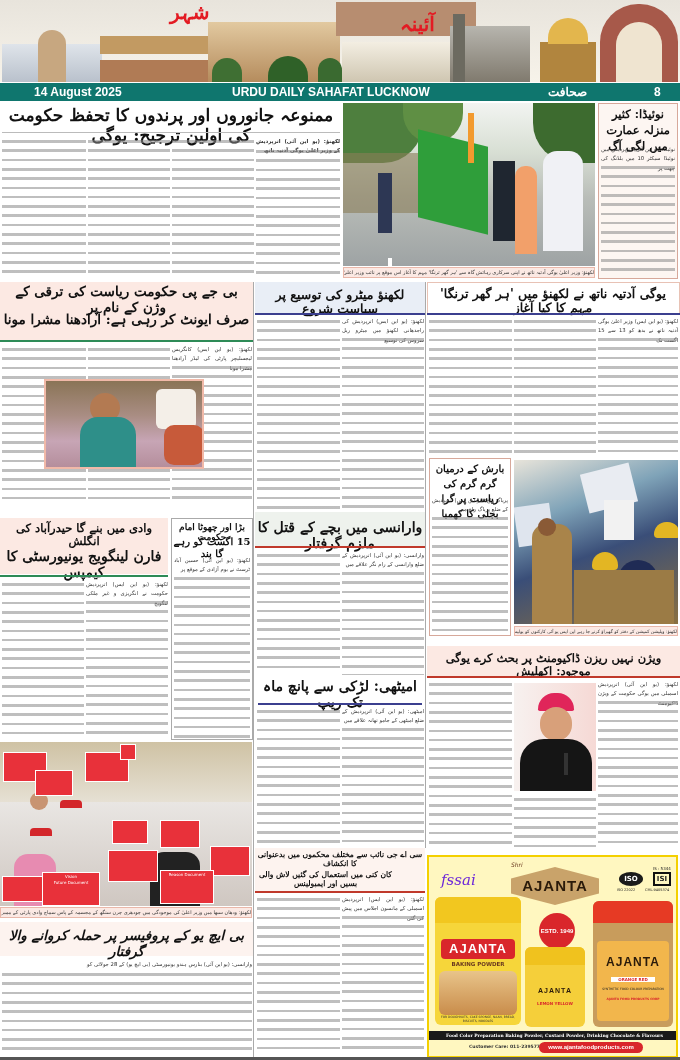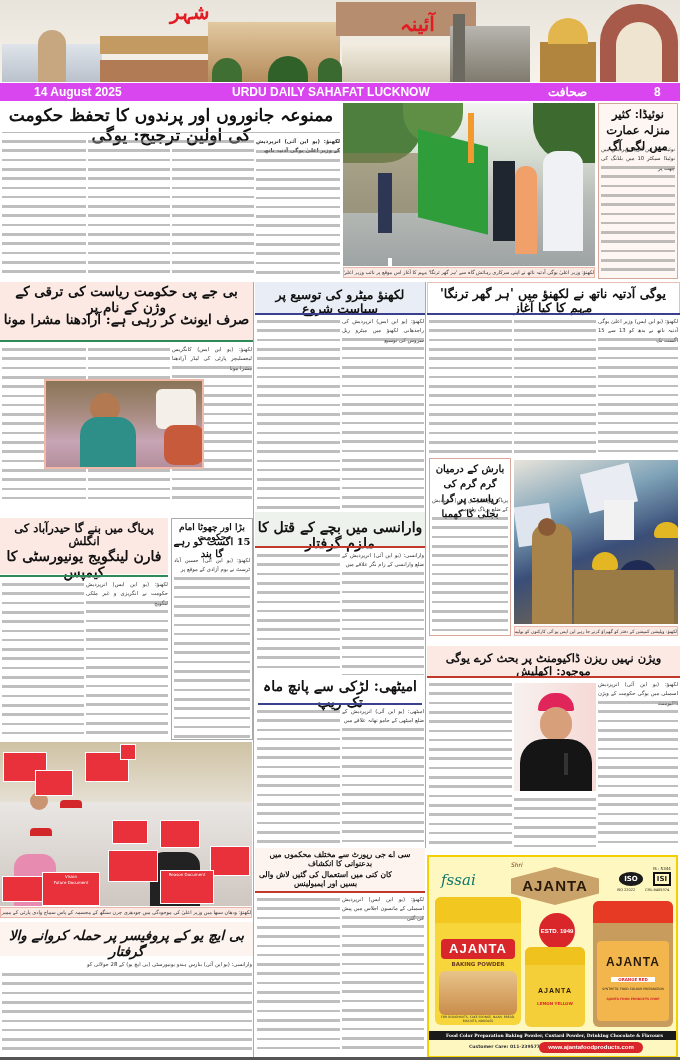--- a/index.html
+++ b/index.html
@@ -2,21 +2,21 @@
 <html><head>
 <meta charset="utf-8">
 <style>
 *{box-sizing:border-box;margin:0;padding:0}
 body{width:680px;height:1060px;background:#fff;font-family:"DejaVu Sans",sans-serif;position:relative;overflow:hidden;color:#222}
 .abs{position:absolute}
 .masthead{left:0;top:0;width:680px;height:82px;background:linear-gradient(180deg,#f4efe6 0%,#eadcc4 55%,#c9b79a 100%);overflow:hidden}
 .bld{position:absolute;bottom:0}
 .sky{background:linear-gradient(#e8e4dc,#f7f3ea)}
 .mast-word{position:absolute;font-family:"DejaVu Serif",serif;font-weight:bold;color:#e31b23;font-size:20px;direction:rtl}
-.redbar{left:0;top:83px;width:680px;height:18px;background:#d946ef;color:#fff;font-family:"Liberation Sans",sans-serif;font-weight:bold;font-size:12px;display:flex;align-items:center}
+.redbar{left:0;top:83px;width:680px;height:18px;background:#0f766e;color:#fff;font-family:"Liberation Sans",sans-serif;font-weight:bold;font-size:12px;display:flex;align-items:center}
 .redbar span{position:absolute}
 .headline{font-family:"DejaVu Serif",serif;font-weight:bold;color:#111;direction:rtl;text-align:center;line-height:1.15}
 .textcol{position:absolute;overflow:hidden;direction:rtl;font-size:5.3px;line-height:9.3px;color:#333;text-align:justify}
 .lines{position:absolute;inset:0;background:repeating-linear-gradient(180deg,transparent 0,transparent 3px,#8a8a8a 3px,#8a8a8a 5.6px,transparent 5.6px,transparent 9.3px);opacity:.55}
 .caption{position:absolute;background:#fbe9e4;border:1px solid #e9b7a9;font-size:5px;line-height:9px;direction:rtl;text-align:center;color:#333;overflow:hidden;white-space:nowrap}
 .photo{position:absolute;overflow:hidden}
 .rule-red{position:absolute;height:2px;background:#c0392b}
 .rule-green{position:absolute;height:2px;background:#2e8b57}
 .rule-blue{position:absolute;height:2px;background:#3b3f8f}
 .box{position:absolute;border:1px solid #d7a89a;background:#fdf6f2}
@@ -169,21 +169,21 @@
   <div class="abs headline" style="left:256px;top:519px;width:168px;font-size:14px;">وارانسی میں بچے کے قتل کا ملزم گرفتار</div>
   <div class="rule-red" style="left:255px;top:546px;width:170px;"></div>
   <div class="textcol" style="left:342px;top:551px;width:82px;height:124px;"><span>وارانسی: (یو این آئی) اترپردیش کے ضلع وارانسی کے رام نگر علاقے میں</span><div class="lines" style="top:18px;"></div></div>
   <div class="textcol" style="left:257px;top:551px;width:83px;height:124px;">
       <div class="lines"></div>
     </div>
 </div>
 
 <div>
   <div class="pinkhead" style="left:0;top:518px;width:168px;height:56px;"></div>
-  <div class="abs headline" style="left:2px;top:522px;width:164px;font-size:11.5px;">پریاگ میں بنے گا حیدرآباد کی انگلش</div>
+  <div class="abs headline" style="left:2px;top:522px;width:164px;font-size:11.5px;">وادی میں بنے گا حیدرآباد کی انگلش</div>
   <div class="abs headline" style="left:2px;top:548px;width:164px;font-size:14px;">فارن لینگویج یونیورسٹی کا کیمپس</div>
   <div class="rule-green" style="left:0;top:575px;width:168px;"></div>
   <div class="textcol" style="left:86px;top:580px;width:82px;height:158px;"><span>لکھنؤ: (یو این ایس) اترپردیش حکومت نے انگریزی و غیر ملکی لنگویج</span><div class="lines" style="top:18px;"></div></div>
   <div class="textcol" style="left:2px;top:580px;width:82px;height:158px;">
       <div class="lines"></div>
     </div>
 </div>
 
 <div>
   <div class="box" style="left:171px;top:518px;width:82px;height:222px;border-color:#aaa;background:#fff;"></div>
@@ -245,31 +245,31 @@
 </div>
 
 <div>
   <div class="pinkhead" style="left:0;top:922px;width:253px;height:34px;background:#fdf3ef;"></div>
   <div class="abs headline" style="left:2px;top:928px;width:249px;font-size:13.5px;font-style:italic;">بی ایچ یو کے پروفیسر پر حملہ کروانے والا گرفتار</div>
   <div class="textcol" style="left:2px;top:960px;width:250px;height:96px;"><span>وارانسی: (یو این آئی) بنارس ہندو یونیورسٹی (بی ایچ یو) کے 28 جولائی کو</span><div class="lines" style="top:10px;"></div></div>
 </div>
 
 <div>
   <div class="greenhead" style="left:255px;top:848px;width:170px;height:44px;background:#fdf3ef;"></div>
-  <div class="abs headline" style="left:256px;top:851px;width:168px;font-size:7.6px;">سی اے جی رپورٹ سے مختلف محکموں میں بدعنوانی کا انکشاف</div>
+  <div class="abs headline" style="left:256px;top:851px;width:168px;font-size:7.6px;">سی اے جی نائب سے مختلف محکموں میں بدعنوانی کا انکشاف</div>
   <div class="abs headline" style="left:256px;top:871px;width:139px;font-size:7.6px;">کان کنی میں استعمال کی گئیں لاش والی بسیں اور ایمبولینس</div>
   <div class="rule-red" style="left:255px;top:891px;width:170px;"></div>
   <div class="textcol" style="left:342px;top:895px;width:82px;height:160px;"><span>لکھنؤ: (یو این ایس) اترپردیش اسمبلی کے مانسون اجلاس میں پیش کی گئی</span><div class="lines" style="top:18px;"></div></div>
   <div class="textcol" style="left:257px;top:895px;width:83px;height:160px;">
       <div class="lines"></div>
     </div>
 </div>
 
 <div class="ad">
-  <div class="abs" style="left:12px;top:14px;font-family:'DejaVu Serif',serif;font-style:italic;font-size:15px;color:#0f766e;">fssai</div>
+  <div class="abs" style="left:12px;top:14px;font-family:'DejaVu Serif',serif;font-style:italic;font-size:15px;color:#6d28d9;">fssai</div>
   <div class="abs" style="left:82px;top:4px;font-size:6px;font-style:italic;color:#6b3b1f;">Shri</div>
   <div class="abs" style="left:82px;top:10px;width:88px;height:38px;background:#c9a36a;clip-path:polygon(0 30%,50% 0,100% 30%,100% 70%,50% 100%,0 70%);"></div>
   <div class="abs ajlogo" style="left:90px;top:20px;width:72px;font-size:15px;color:#2a1a0a;">AJANTA</div>
   <div class="abs" style="left:190px;top:15px;width:24px;height:14px;border-radius:50%;background:#1b1b1b;color:#fff;font-size:7px;font-weight:bold;text-align:center;line-height:14px;">ISO</div>
   <div class="abs" style="left:188px;top:31px;font-size:3.5px;">ISO 22022</div>
   <div class="abs" style="left:224px;top:9px;font-size:4px;">IS : 5344</div>
   <div class="abs" style="left:224px;top:15px;width:18px;height:14px;border:2px solid #111;font-size:7px;font-weight:bold;text-align:center;line-height:10px;">ISI</div>
   <div class="abs" style="left:216px;top:31px;font-size:3.5px;">CML-9405374</div>
   <div class="abs" style="left:110px;top:56px;width:36px;height:36px;border-radius:50%;background:#d9262b;color:#fff;font-weight:bold;font-size:6px;text-align:center;display:flex;align-items:center;justify-content:center;line-height:8px;font-family:'Liberation Sans',sans-serif;">
       <span>ESTD. 1949</span>

